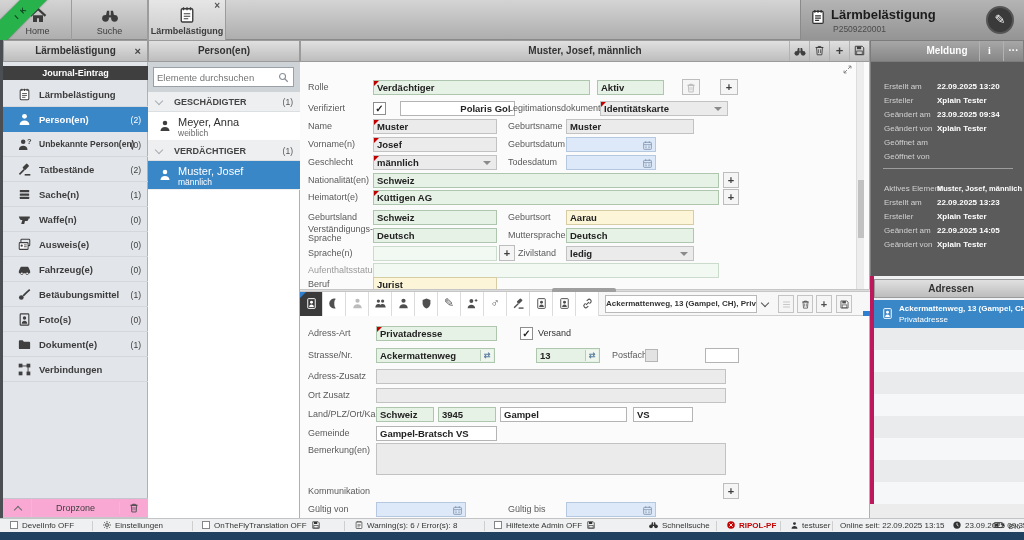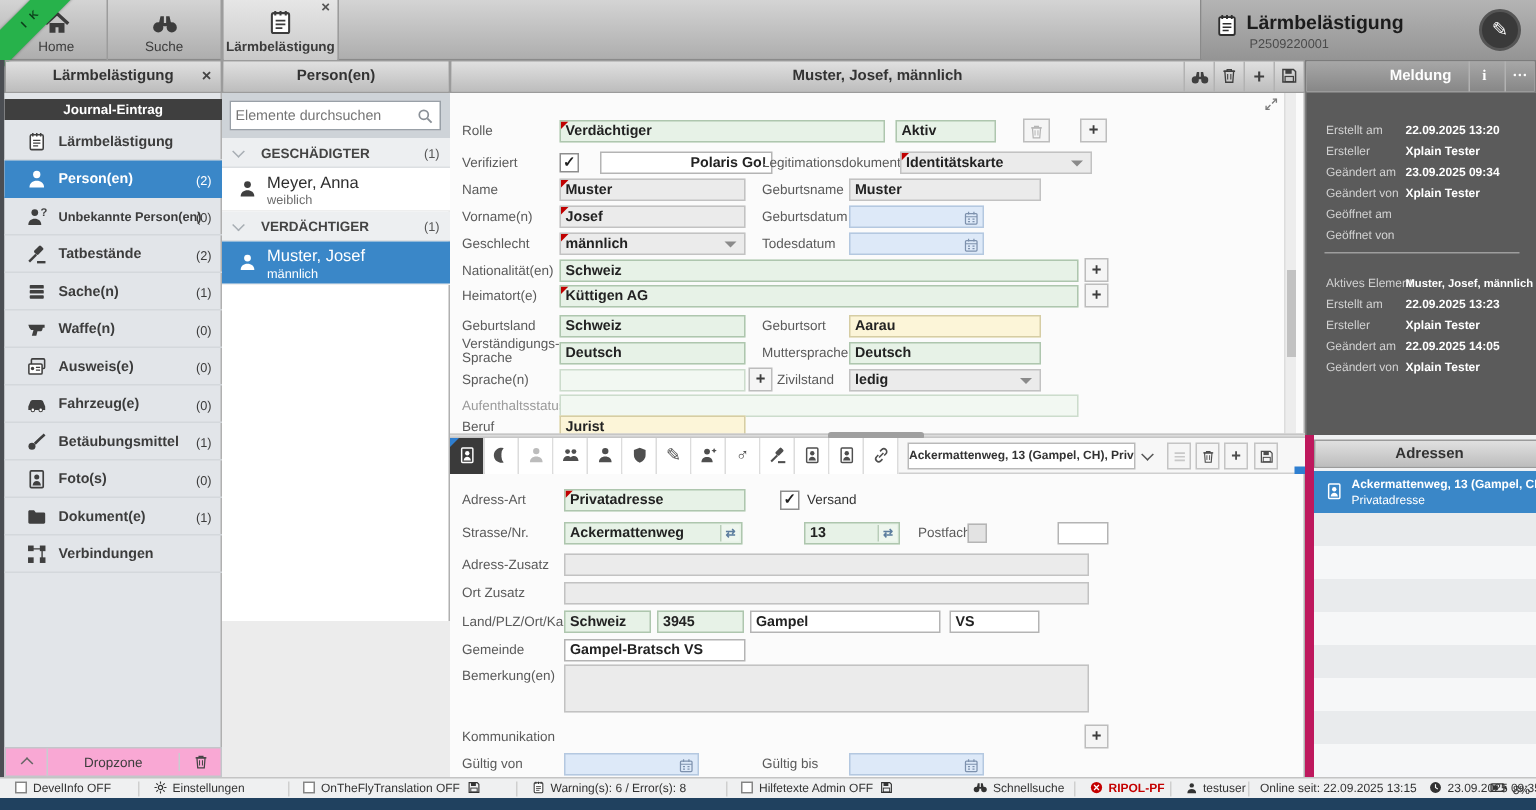--- a/index.html
+++ b/index.html
@@ -35,21 +35,21 @@
   .jitem.sel{background:#3a87c8;color:#fff;border-bottom-color:#3a87c8}
   .jitem.sel .jic{color:#fff}
   #dropzone{position:absolute;left:0;top:436px;width:145px;height:20px;background:#f9a8d4;border:1px solid #c3c6ca;display:flex;align-items:center}
   #dz-chev{width:28px;border-right:1px solid #c9ccd0;text-align:center}
   #dz-lbl{flex:1;text-align:center;font-size:9px;color:#3d3d3d}
   #dz-trash{width:28px;border-left:1px solid #c9ccd0;color:#444}
   #dz-trash svg{margin:0 auto}
   .chevup{display:inline-block;width:6px;height:6px;border-left:1.6px solid #666;border-top:1.6px solid #666;transform:rotate(45deg);margin-top:3px}
   .chevdn{display:inline-block;width:6px;height:6px;border-right:1.4px solid #a7adb3;border-bottom:1.4px solid #a7adb3;transform:rotate(45deg)}
   
-  #persons{position:absolute;left:148px;top:62px;width:152px;height:352px;background:#fff;border-right:1px solid #b0b0b0}
+  #persons{position:absolute;left:148px;top:62px;width:152px;height:456px;background:#fff;border-right:1px solid #b0b0b0}
   #searchband{position:absolute;left:0;top:0;width:152px;height:30px;background:#ced3d8}
   #searchbox{position:absolute;left:5px;top:5px;width:141px;height:20px;background:#fff;border:1px solid #99a0a7}
   #searchbox input{position:absolute;left:3px;top:0;width:118px;height:18px;border:0;outline:none;font-size:9.5px;color:#333;font-family:"Liberation Sans",sans-serif}
   #searchbox .mg{position:absolute;right:3px;top:3px;color:#8a9097}
   .pgrp{position:absolute;left:0;width:152px;height:20px;background:#edeff1;border-bottom:1px solid #dcdfe2}
   .pgrp .chevdn{position:absolute;left:8px;top:6px}
   .pglbl{position:absolute;left:26px;top:5px;font-size:9px;font-weight:bold;color:#444}
   .pgcnt{position:absolute;right:7px;top:5px;font-size:8.5px;color:#555}
   .pitem{position:absolute;left:0;width:152px;height:29px;background:#fff;border-bottom:1px solid #eee}
   .pitem .pic{position:absolute;left:10px;top:7px;color:#3f3f3f}
@@ -97,21 +97,21 @@
   .atbtn svg{margin:3px auto}
   .atbtn.dis{color:#c8c8c8}
   #ascrollmark{position:absolute;left:563px;top:19px;width:7px;height:5px;background:#2f7fd0}
   
   #meldung{position:absolute;left:870px;top:62px;width:154px;height:228px;background:#5b5b5b;border-left:1px solid #7e7e7e}
   .mrow{position:absolute;left:0;width:180px;height:13px}
   .ml{position:absolute;left:13px;font-size:8px;color:#d2d2d2;white-space:nowrap}
   .mv{position:absolute;left:66px;font-size:8px;font-weight:bold;color:#fff;white-space:nowrap}
   #mdivider{position:absolute;left:12px;top:106px;width:130px;height:1px;background:#9d9d9d}
   
-  #adressen{position:absolute;left:870px;top:290px;width:154px;height:228px;background:#eff1f3;border-left:6px solid #be185d}
+  #adressen{position:absolute;left:870px;top:276px;width:154px;height:228px;background:#eff1f3;border-left:4px solid #be185d}
   #adr-item{position:absolute;left:0;top:24px;width:154px;height:28px;background:#3a87c8;color:#fff}
   #adr-item svg{position:absolute;left:7px;top:7px}
   .al1{position:absolute;left:25px;top:4px;font-size:8px;font-weight:bold;white-space:nowrap}
   .al2{position:absolute;left:25px;top:15px;font-size:8px}
   #adr-stripes{position:absolute;left:0;top:52px;width:154px;height:176px;background:repeating-linear-gradient(#e9ebed 0 22px,#f6f7f8 22px 44px)}
   
   #statusbar{position:absolute;left:0;top:518px;width:1024px;height:14px;background:#eff0f1;border-top:1px solid #c4c4c4;font-size:8px;color:#333}
   .st{position:absolute;top:0;height:14px;line-height:13px;white-space:nowrap}
   .st .scb{display:inline-block;width:8px;height:8px;background:#fff;border:1px solid #858585;vertical-align:-1px;margin-right:4px}
   .st svg{display:inline-block;vertical-align:-2px;margin-right:3px}

